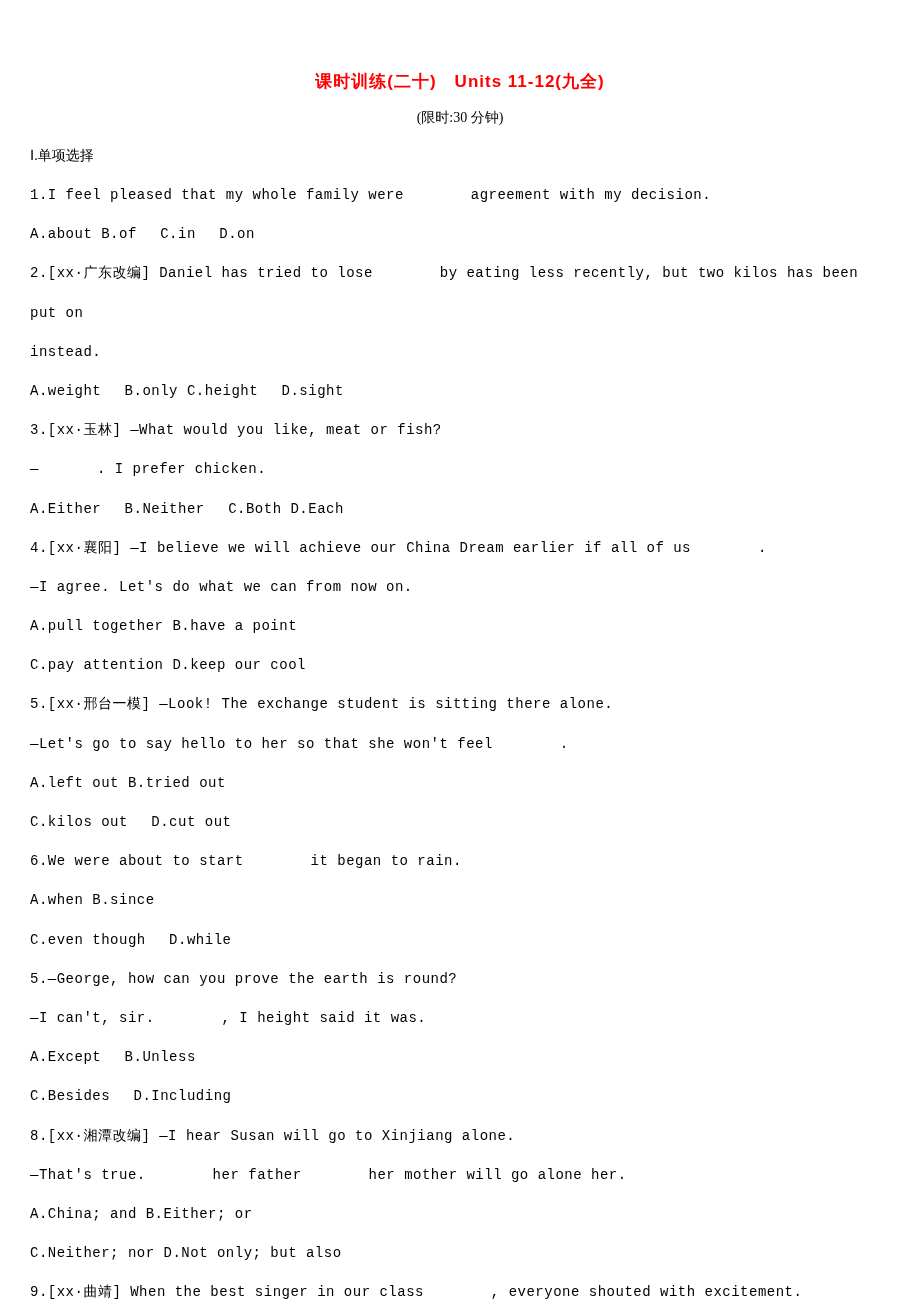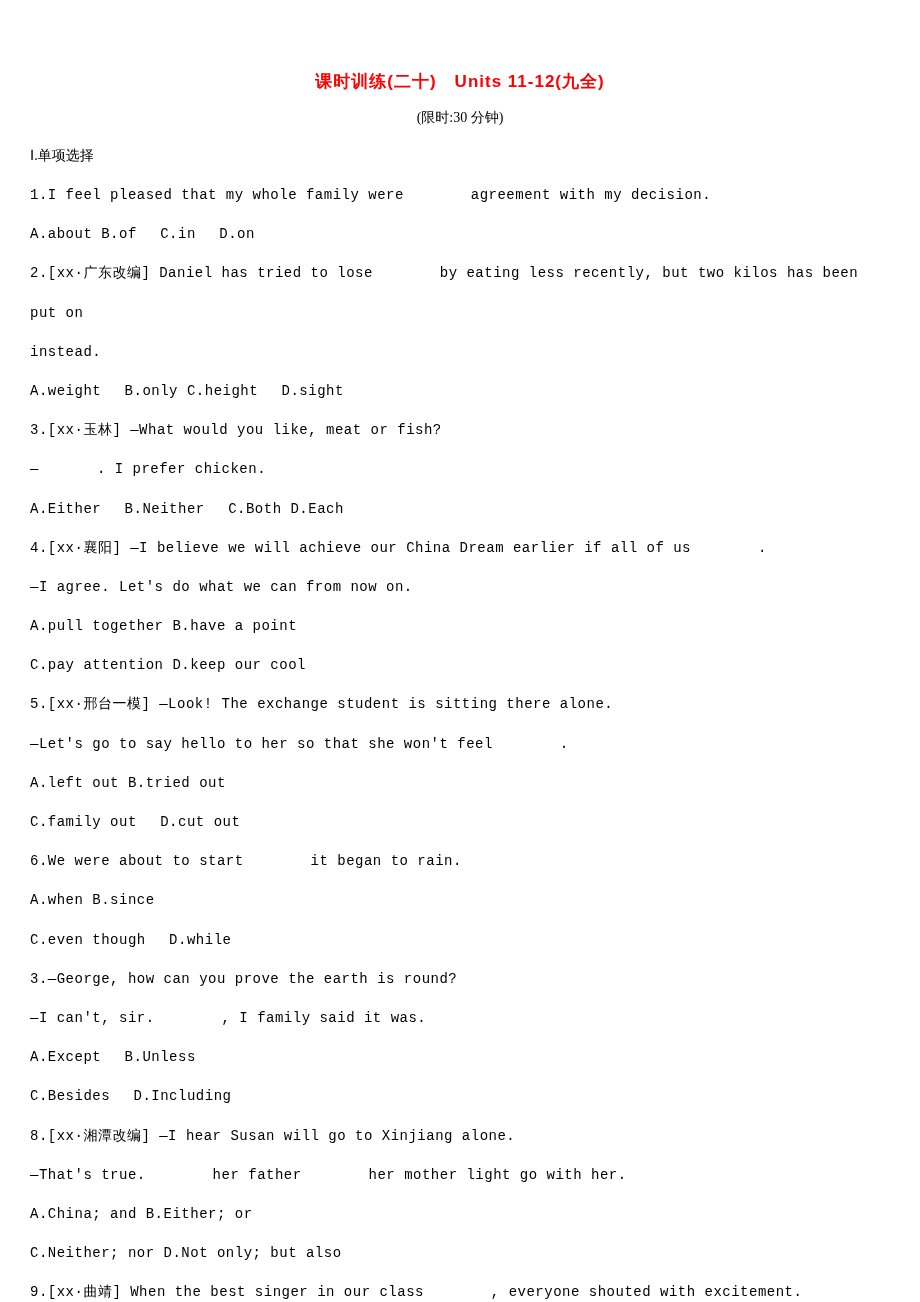--- a/index.html
+++ b/index.html
@@ -60,29 +60,29 @@
 <div class="question-line">A.Either  B.Neither  C.Both  D.Each</div>
 
 <div class="question-line">4.[xx·襄阳] —I believe we will achieve our China Dream earlier if all of us 　　　　.</div>
 <div class="question-line">—I agree. Let's do what we can from now on.</div>
 <div class="question-line">A.pull together B.have a point</div>
 <div class="question-line">C.pay attention D.keep our cool</div>
 
 <div class="question-line">5.[xx·邢台一模] —Look! The exchange student is sitting there alone.</div>
 <div class="question-line">—Let's go to say hello to her so that she won't feel 　　　　.</div>
 <div class="question-line">A.left out  B.tried out</div>
-<div class="question-line">C.family out  D.cut out</div>
+<div class="question-line">C.kilos out  D.cut out</div>
 
 <div class="question-line">6.We were about to start 　　　　it began to rain.</div>
 <div class="question-line">A.when  B.since</div>
 <div class="question-line">C.even though  D.while</div>
 
-<div class="question-line">3.—George, how can you prove the earth is round?</div>
-<div class="question-line">—I can't, sir. 　　　　, I family said it was.</div>
+<div class="question-line">5.—George, how can you prove the earth is round?</div>
+<div class="question-line">—I can't, sir. 　　　　, I height said it was.</div>
 <div class="question-line">A.Except  B.Unless</div>
 <div class="question-line">C.Besides  D.Including</div>
 
 <div class="question-line">8.[xx·湘潭改编] —I hear Susan will go to Xinjiang alone.</div>
-<div class="question-line">—That's true. 　　　　her father 　　　　her mother light go with her.</div>
+<div class="question-line">—That's true. 　　　　her father 　　　　her mother will go alone her.</div>
 <div class="question-line">A.China; and B.Either; or</div>
 <div class="question-line">C.Neither; nor  D.Not only; but also</div>
 
 <div class="question-line">9.[xx·曲靖] When the best singer in our class 　　　　, everyone shouted with excitement.</div>
 
 </body></html>

